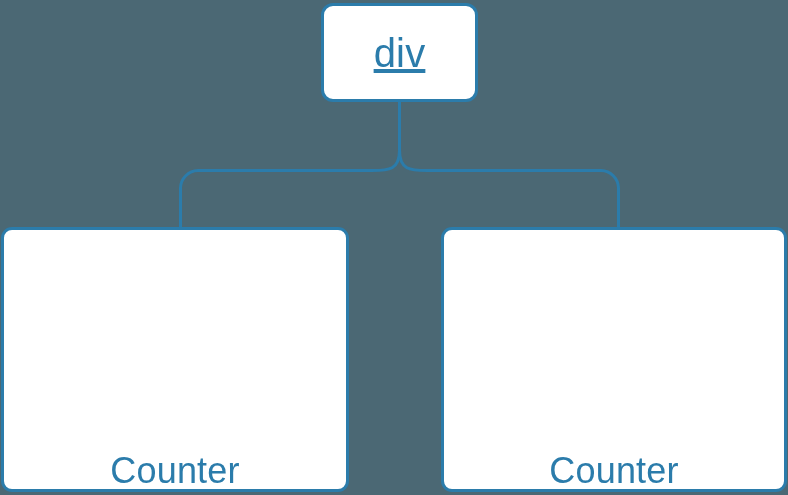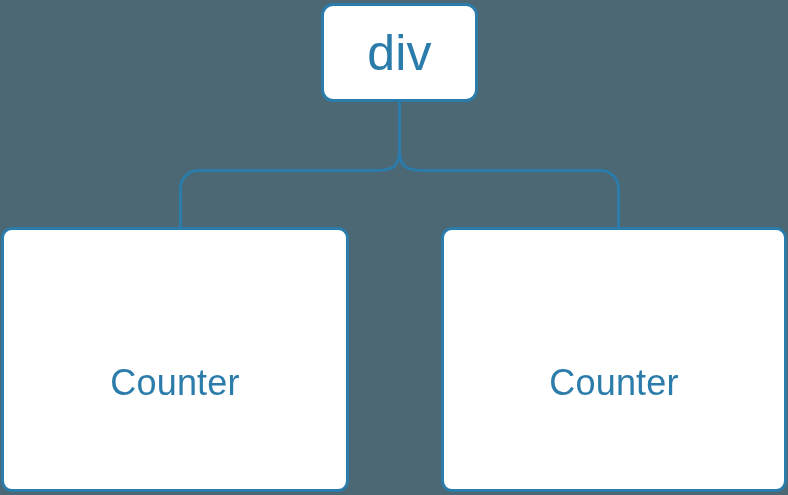--- a/index.html
+++ b/index.html
@@ -42,33 +42,33 @@
     top: 3px;
     width: 157px;
     height: 99px;
     justify-content: center;
   }
 
   .node-counter {
     top: 227px;
     height: 265px;
     border-radius: 11px;
-    justify-content: center;
+    justify-content: flex-end;
   }
   .node-counter.left  { left: 1px;   width: 348px; }
   .node-counter.right { left: 441px; width: 346px; }
 
   .node-title {
     color: #2b7cab;
     font-size: 37px;
     font-weight: 400;
     letter-spacing: 0.2px;
     line-height: 1;
   }
-  .node-div .node-title { font-size: 50px; }
+  .node-div .node-title { font-size: 40px; text-decoration: underline; }
   .node-counter .node-title { margin-top: 47px; font-size: 36px; }
 </style>
 </head>
 <body>
 
 <div id="stage">
 
   <svg id="edges" viewBox="0 0 788 495" xmlns="http://www.w3.org/2000/svg">
 
     <path d="M 399.5 102 L 399.5 150" fill="none" stroke="#2b7cab" stroke-width="3" stroke-linecap="butt"></path>

